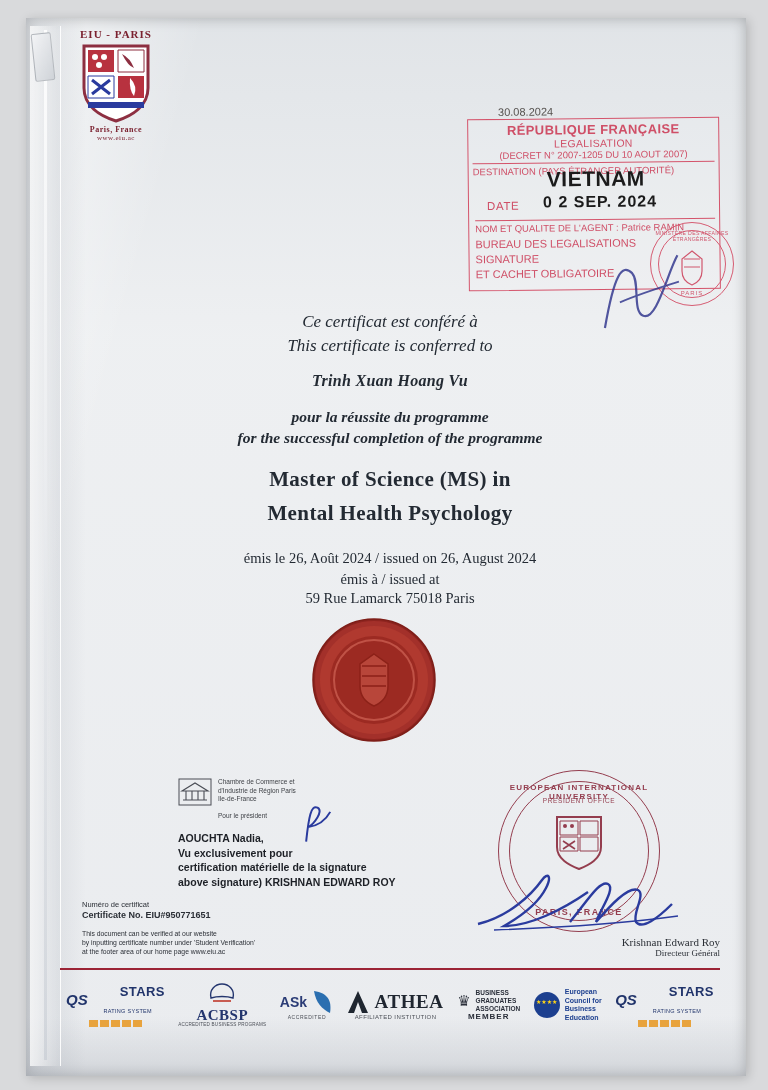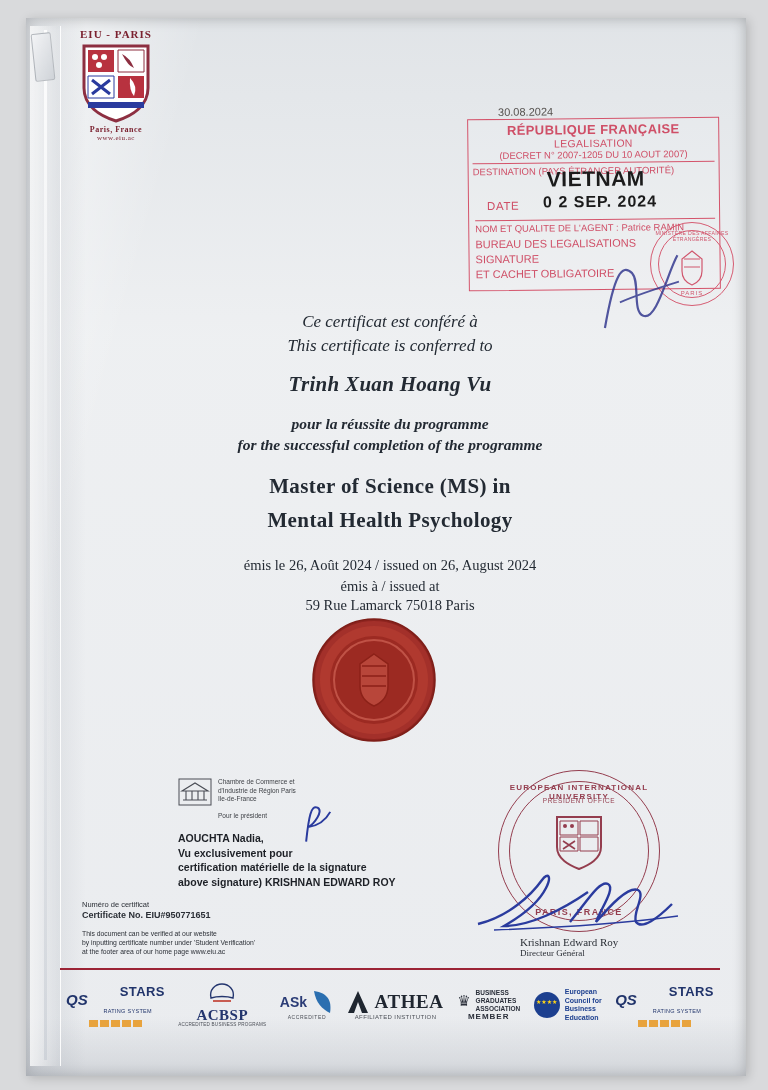--- a/index.html
+++ b/index.html
@@ -255,21 +255,21 @@
   }
   .line-it {
     font-style: italic;
     font-size: 17px;
     line-height: 24px;
   }
   .name {
     font-family: "Liberation Serif", serif;
     font-style: italic;
     font-weight: bold;
-    font-size: 21px;
+    font-size: 16px;
     margin-top: 14px;
     letter-spacing: .3px;
   }
   .purpose {
     font-style: italic;
     font-weight: bold;
     font-size: 15.5px;
     line-height: 21px;
     margin-top: 16px;
   }
@@ -419,21 +419,21 @@
     font-size: 6.8px;
     line-height: 9px;
   }
 
   
   .signer {
     position: absolute;
     left: 520px;
     top: 936px;
     width: 200px;
-    text-align: left;
+    text-align: right;
     font-family: "Liberation Serif", serif;
     color: #2b2f36;
   }
   .signer .nm { font-size: 11px; }
   .signer .title { font-size: 9px; }
 
   
   .accred-rule {
     position: absolute;
     left: 60px;

